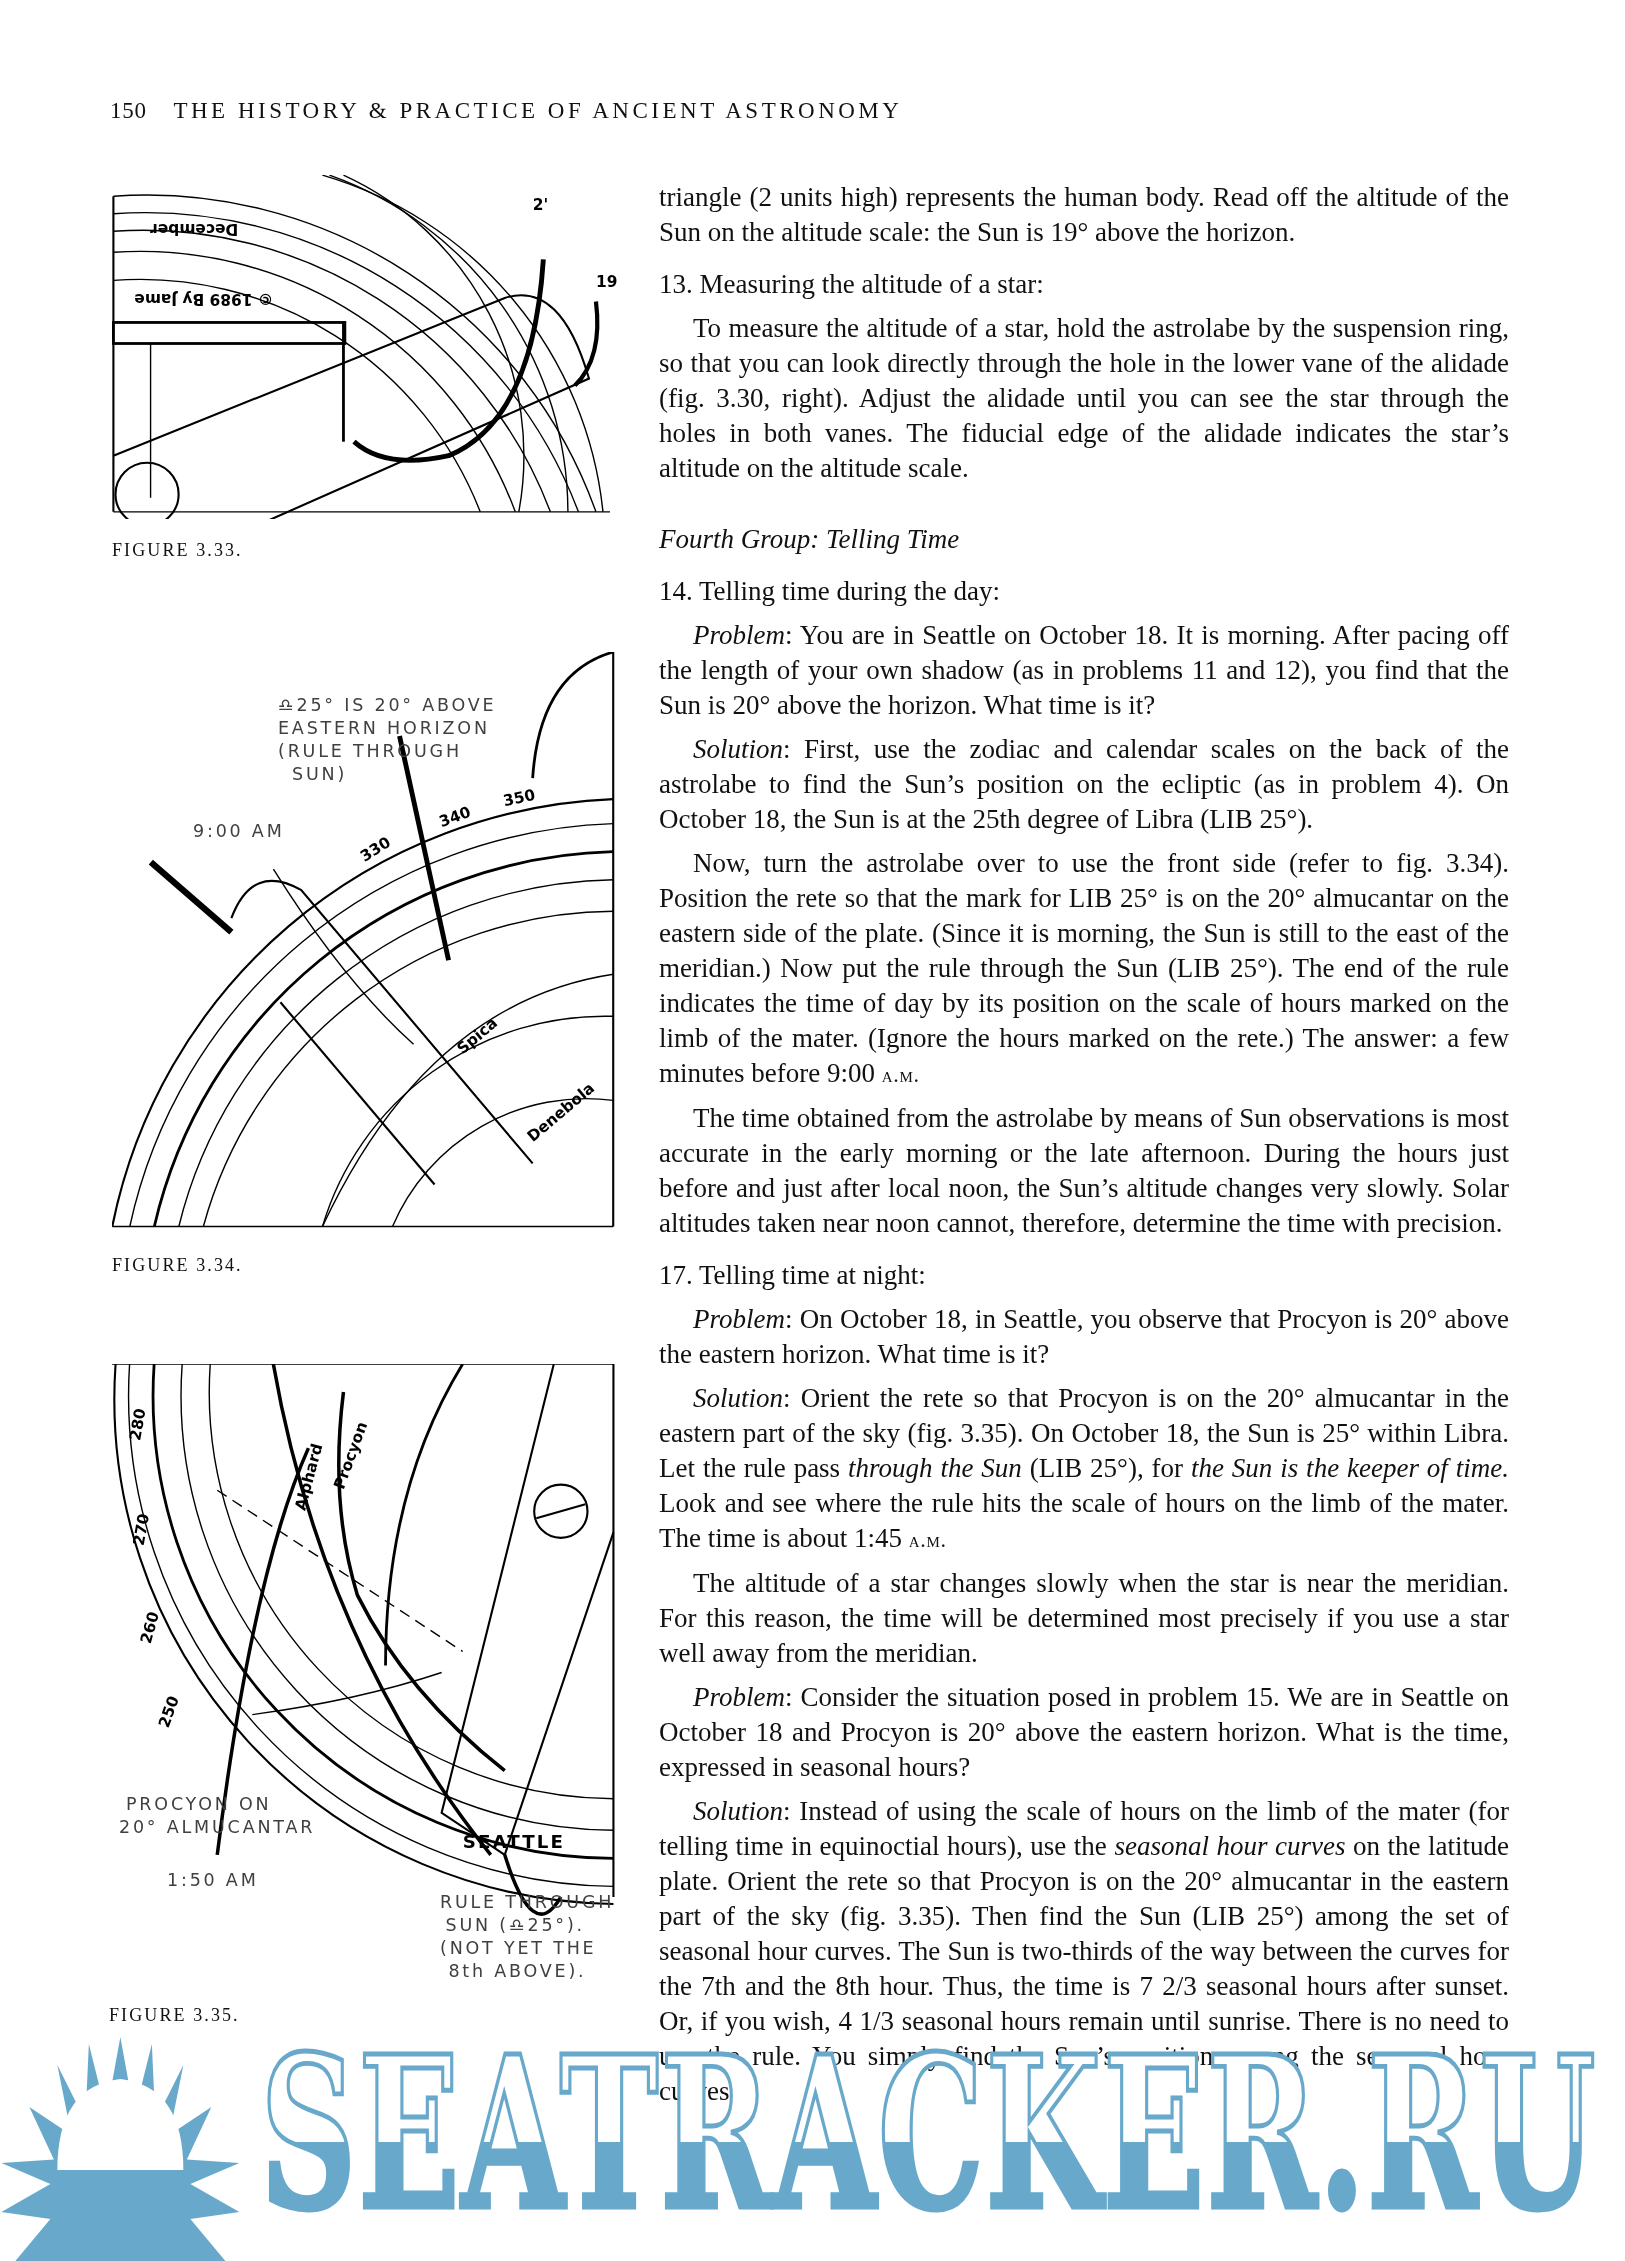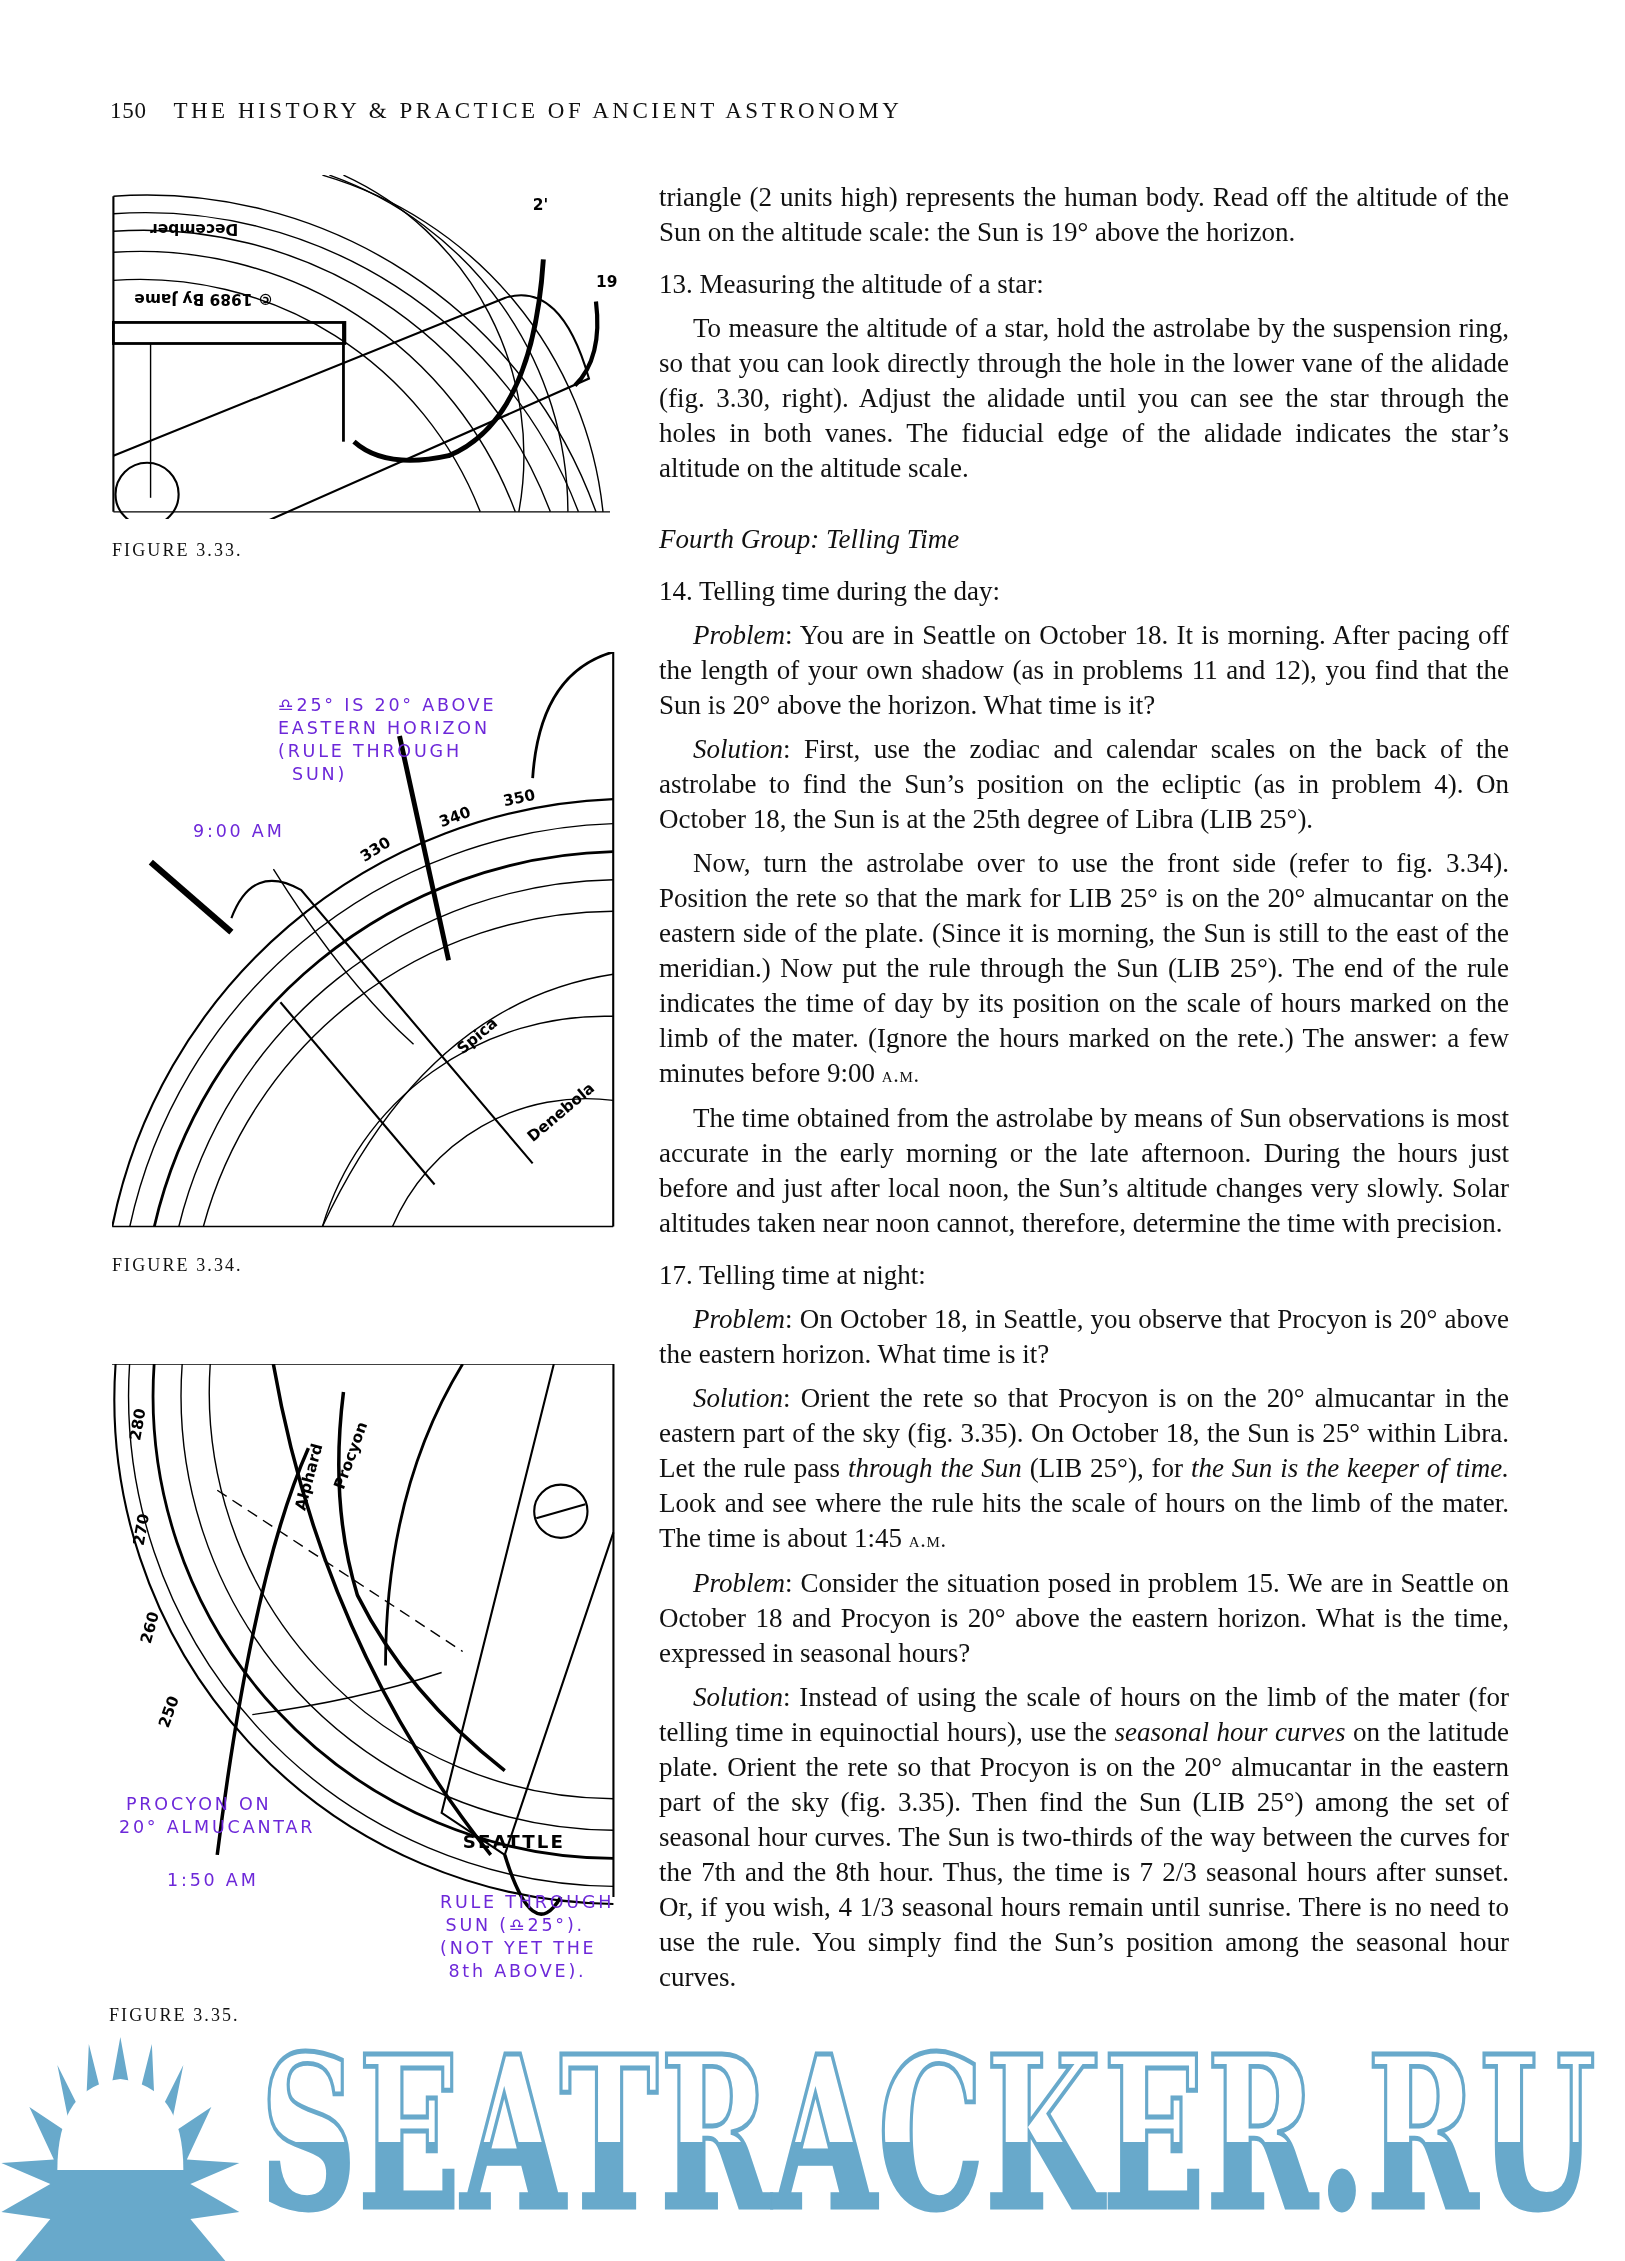--- a/index.html
+++ b/index.html
@@ -8,21 +8,21 @@
   .header .pg{margin-right:18px;letter-spacing:0.7px;}
   .col{position:absolute;left:650px;top:171px;width:868px;font-size:27px;line-height:35px;text-align:justify;}
   .col p{margin:9px;}
   .col .ind{text-indent:34px;}
   .col .gap{margin-top:17px;}
   .col .gap2{margin-top:36px;}
   .col i{font-style:italic;}
   .sc{font-variant:small-caps;font-size:0.82em;letter-spacing:0.7px;}
   .fig{position:absolute;}
   .cap{position:absolute;font-size:18px;letter-spacing:2.1px;white-space:nowrap;}
-  .lbl{position:absolute;font-family:"DejaVu Sans",sans-serif;font-size:17.5px;letter-spacing:2.8px;line-height:23px;white-space:nowrap;color:#6d28d9;}
+  .lbl{position:absolute;font-family:"DejaVu Sans",sans-serif;font-size:17.5px;letter-spacing:2.8px;line-height:23px;white-space:nowrap;color:#404040;}
   .wm{position:absolute;left:0;top:2030px;width:1626px;height:231px;}
 </style>
 </head>
 <body>
 
 <div class="header">
   <span class="pg">150</span>
   <span>THE HISTORY &amp; PRACTICE OF ANCIENT ASTRONOMY</span>
 </div>
 
@@ -140,20 +140,21 @@
   <p class="ind">To measure the altitude of a star, hold the astrolabe by the suspension ring, so that you can look directly through the hole in the lower vane of the alidade (fig. 3.30, right). Adjust the alidade until you can see the star through the holes in both vanes. The fiducial edge of the alidade indicates the star’s altitude on the altitude scale.</p>
   <p class="gap2"><i>Fourth Group: Telling Time</i></p>
   <p class="gap">14.  Telling time during the day:</p>
   <p class="ind"><i>Problem</i><span>:  You are in Seattle on October 18. It is morning. After pacing off the length of your own shadow (as in problems 11 and 12), you find that the Sun is 20° above the horizon. What time is it?</span></p>
   <p class="ind"><i>Solution</i><span>:  First, use the zodiac and calendar scales on the back of the astrolabe to find the Sun’s position on the ecliptic (as in problem 4). On October 18, the Sun is at the 25th degree of Libra (LIB 25°).</span></p>
   <p class="ind"><span>Now, turn the astrolabe over to use the front side (refer to fig. 3.34). Position the rete so that the mark for LIB 25° is on the 20° almucantar on the eastern side of the plate. (Since it is morning, the Sun is still to the east of the meridian.) Now put the rule through the Sun (LIB 25°). The end of the rule indicates the time of day by its position on the scale of hours marked on the limb of the mater. (Ignore the hours marked on the rete.) The answer: a few minutes before 9:00 </span><span class="sc">a.m.</span></p>
   <p class="ind">The time obtained from the astrolabe by means of Sun observations is most accurate in the early morning or the late afternoon. During the hours just before and just after local noon, the Sun’s altitude changes very slowly. Solar altitudes taken near noon cannot, therefore, determine the time with precision.</p>
   <p class="gap">17.  Telling time at night:</p>
   <p class="ind"><i>Problem</i><span>:  On October 18, in Seattle, you observe that Procyon is 20° above the eastern horizon. What time is it?</span></p>
   <p class="ind"><i>Solution</i><span>:  Orient the rete so that Procyon is on the 20° almucantar in the eastern part of the sky (fig. 3.35). On October 18, the Sun is 25° within Libra. Let the rule pass </span><i>through the Sun</i><span> (LIB 25°), for </span><i>the Sun is the keeper of time.</i><span> Look and see where the rule hits the scale of hours on the limb of the mater. The time is about 1:45 </span><span class="sc">a.m.</span></p>
+  <p class="ind">The altitude of a star changes slowly when the star is near the meridian. For this reason, the time will be determined most precisely if you use a star well away from the meridian.</p>
   <p class="ind"><i>Problem</i><span>:  Consider the situation posed in problem 15. We are in Seattle on October 18 and Procyon is 20° above the eastern horizon. What is the time, expressed in seasonal hours?</span></p>
   <p class="ind"><i>Solution</i><span>:  Instead of using the scale of hours on the limb of the mater (for telling time in equinoctial hours), use the </span><i>seasonal hour curves</i><span> on the latitude plate. Orient the rete so that Procyon is on the 20° almucantar in the eastern part of the sky (fig. 3.35). Then find the Sun (LIB 25°) among the set of seasonal hour curves. The Sun is two-thirds of the way between the curves for the 7th and the 8th hour. Thus, the time is 7 2/3 seasonal hours after sunset. Or, if you wish, 4 1/3 seasonal hours remain until sunrise. There is no need to use the rule. You simply find the Sun’s position among the seasonal hour curves.</span></p>
 </div>
 
 <svg class="wm" viewBox="0 0 2319 330" width="1626" height="231">
   <defs>
     <clipPath id="lowerHalf">
         <rect x="0" y="160" width="2319" height="200"></rect>
       </clipPath>
   </defs>

